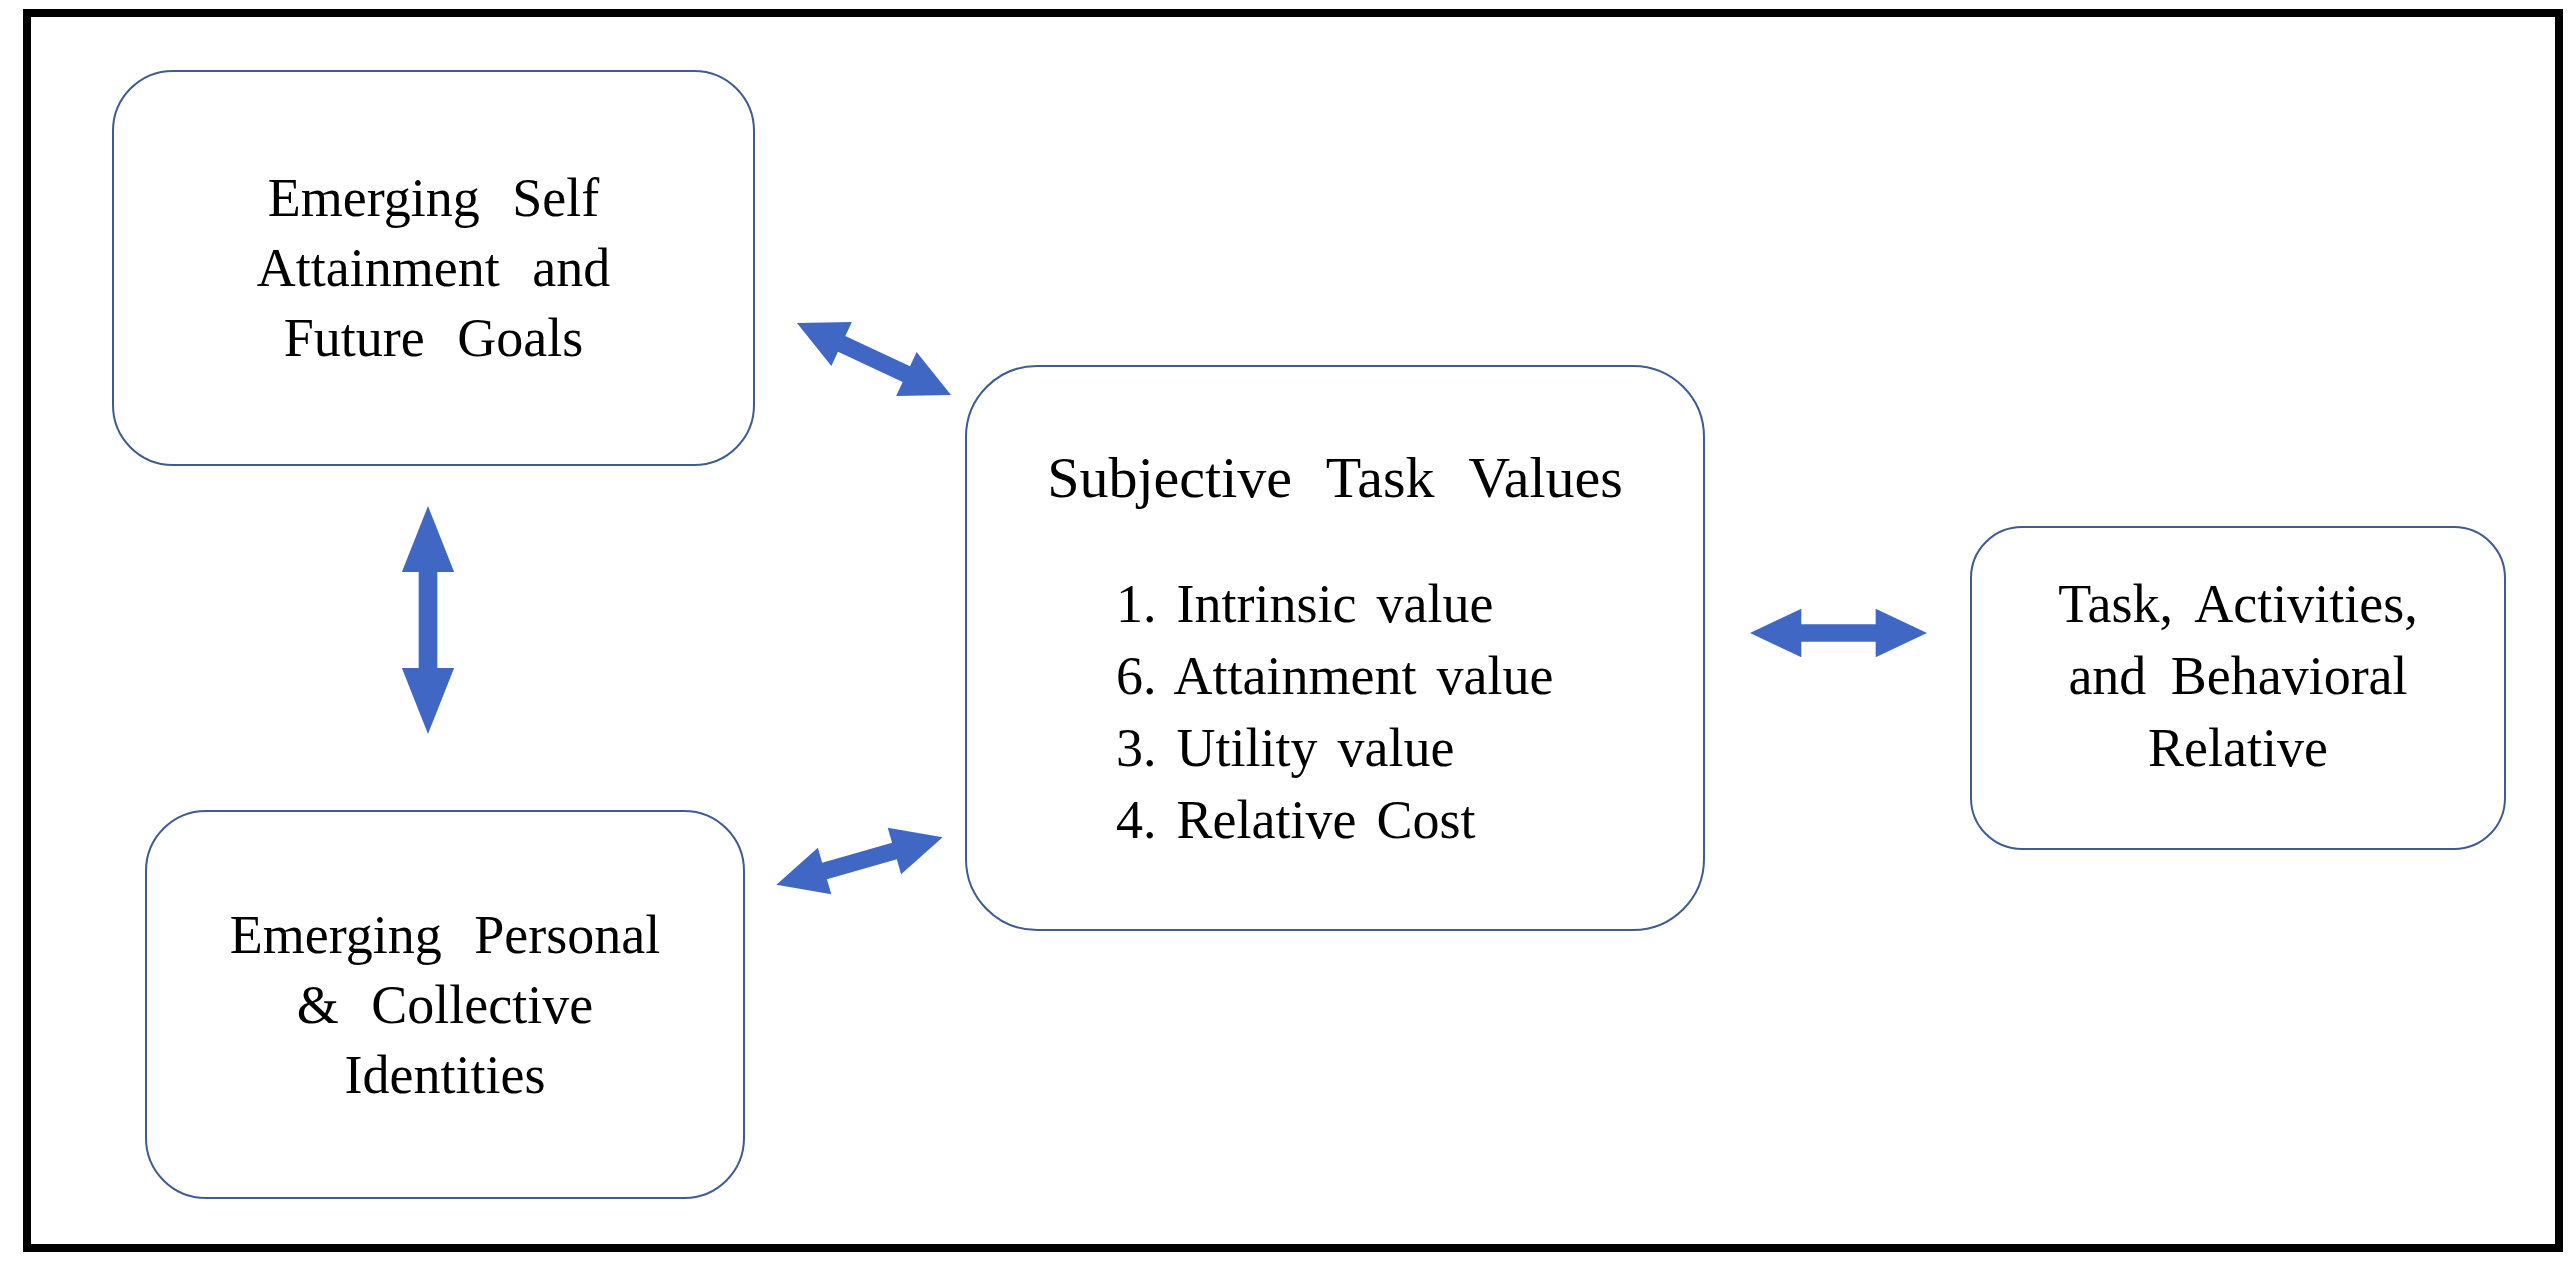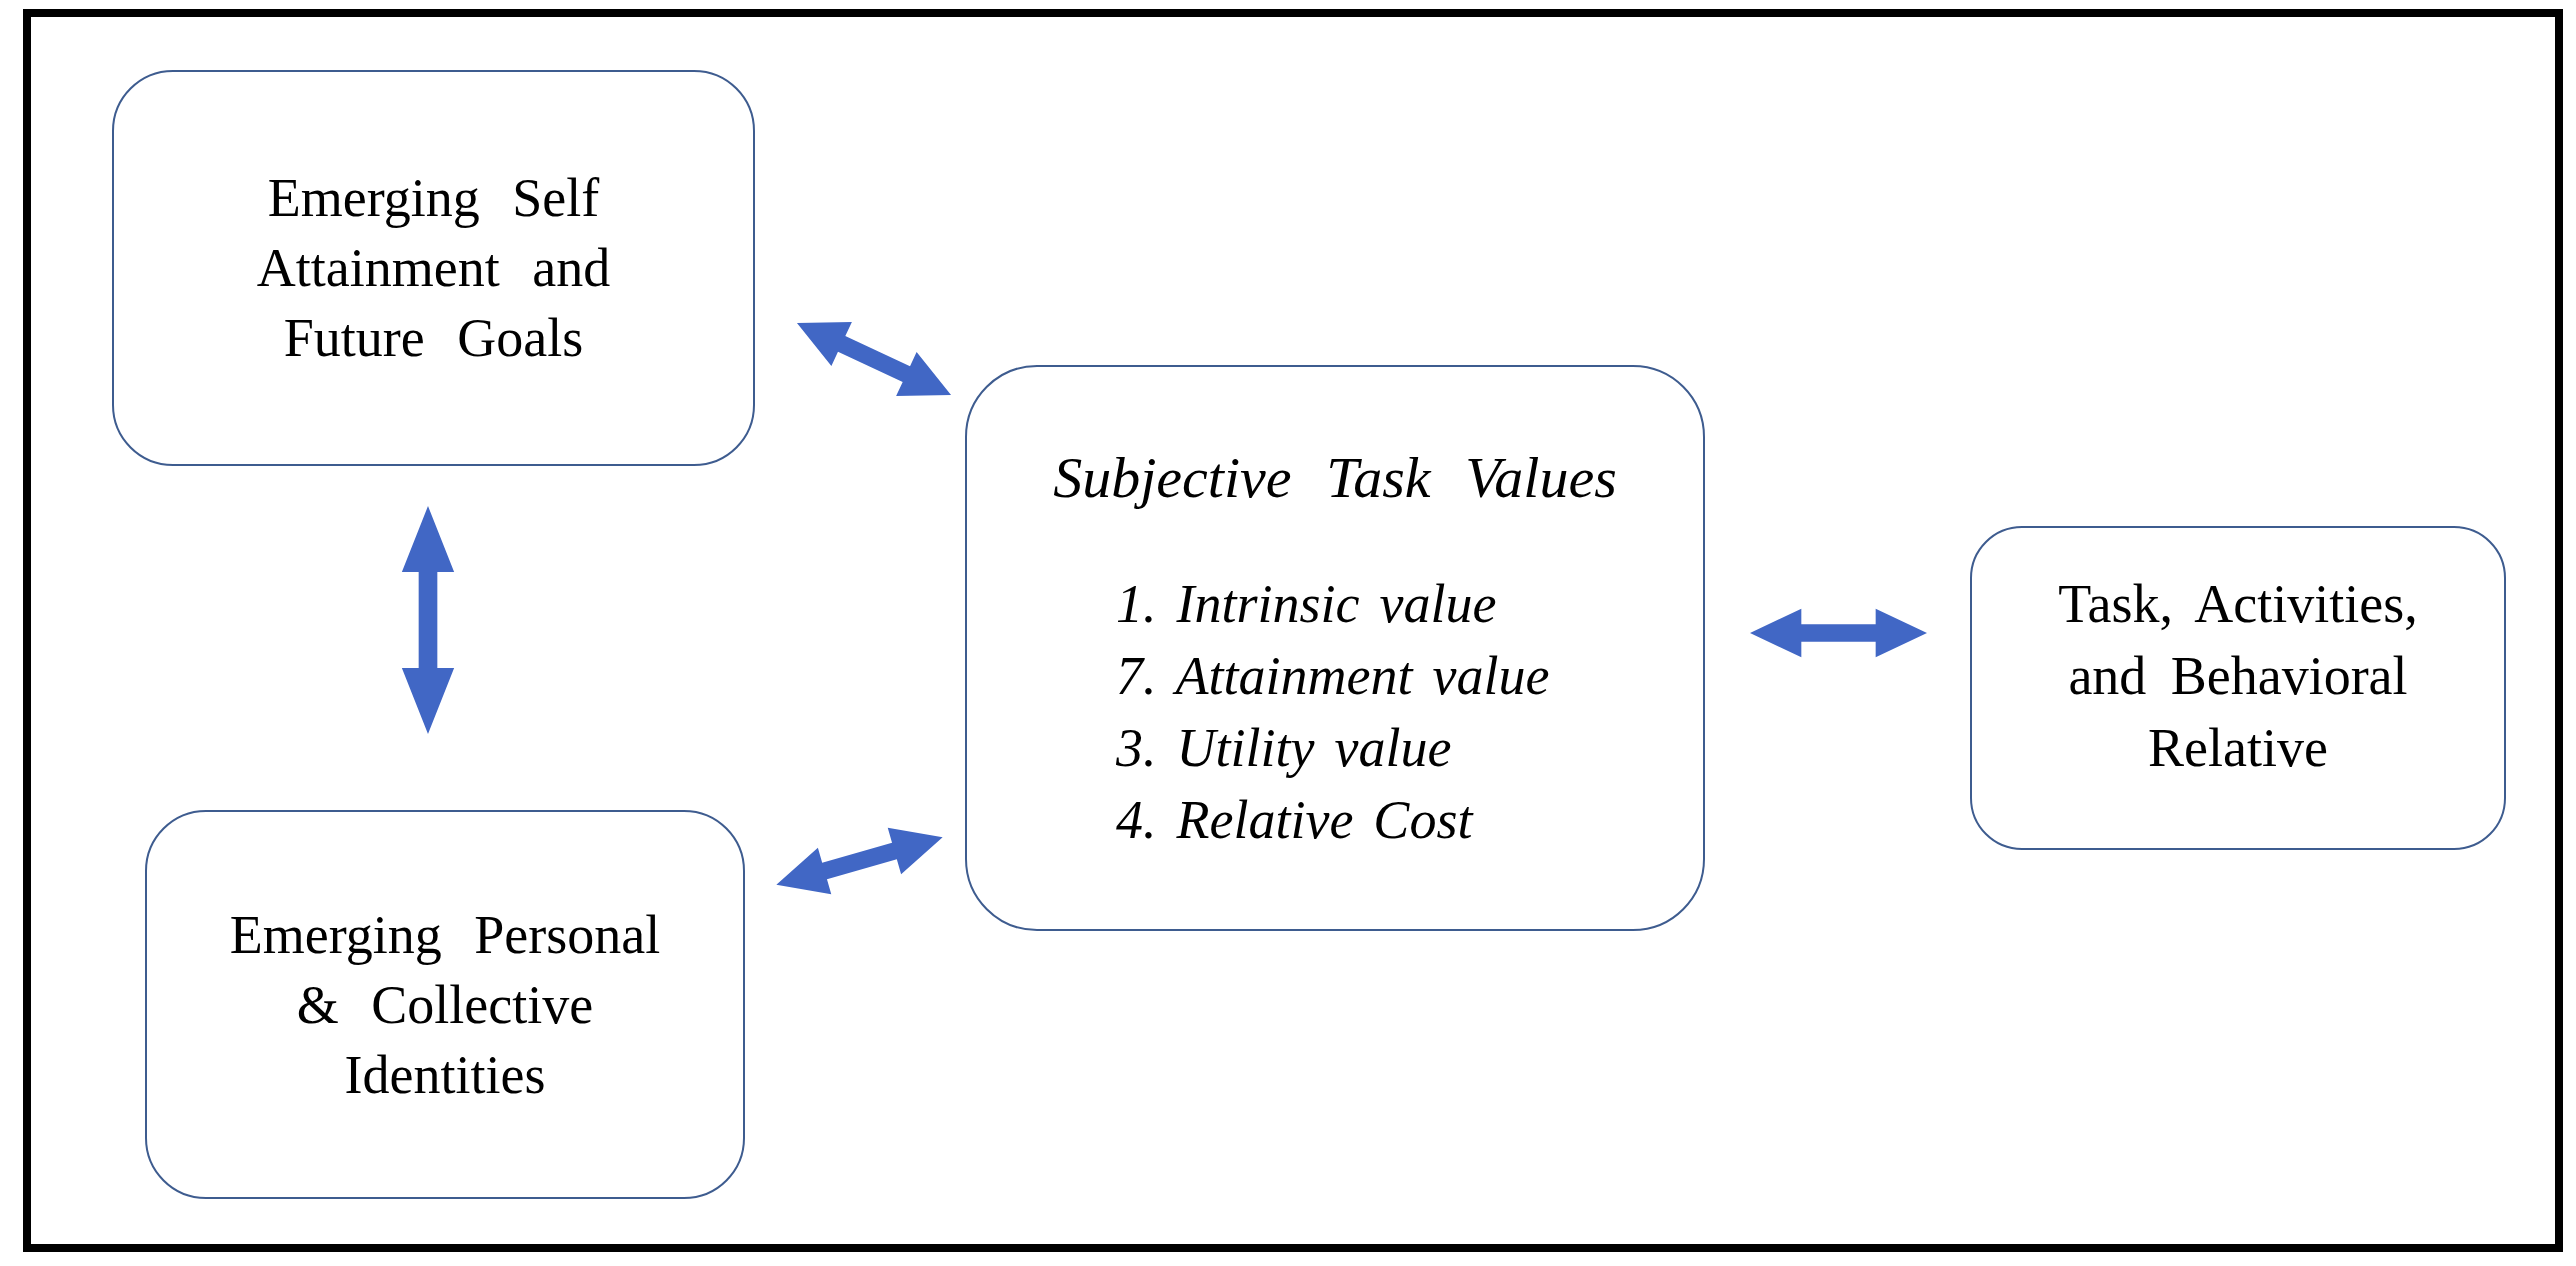--- a/index.html
+++ b/index.html
@@ -43,21 +43,21 @@
   .tline {
     font-size: 54px;
     line-height: 70px;
     word-spacing: 0.35em;
     white-space: nowrap;
   }
   
   .box-self        { left: 112px;  top: 70px;  width: 643px; height: 396px; }
   .box-identities  { left: 145px;  top: 810px; width: 600px; height: 389px; }
   .box-stv         { left: 965px; top: 365px; width: 740px; height: 566px;
-                     border-radius: 72px; display: block; text-align: left; font-style: italic; }
+                     border-radius: 72px; display: block; text-align: left; }
   .box-choices     { left: 1970px; top: 494px; width: 536px; height: 324px;
                      border-radius: 52px; padding-bottom: 25px; margin-top: 32px; }
   .box-choices .tline { line-height: 72px; word-spacing: 0.2em; }
   
   .stv-title {
     margin-top: 78px;
     width: 100%;
     text-align: center;
     font-size: 58px;
     line-height: 65px;
@@ -103,21 +103,21 @@
       <div class="tline">Emerging Personal</div>
       <div class="tline">&amp; Collective</div>
       <div class="tline">Identities</div>
     </div>
   </div>
 
   <div class="box box-stv">
     <div class="stv-title">Subjective Task Values</div>
     <div class="stv-list">
       <div class="stv-item">1. Intrinsic value</div>
-      <div class="stv-item">7. Attainment value</div>
+      <div class="stv-item">6. Attainment value</div>
       <div class="stv-item">3. Utility value</div>
       <div class="stv-item">4. Relative Cost</div>
     </div>
   </div>
 
   <div class="box box-choices">
     <div class="box-lines">
       <div class="tline">Task, Activities,</div>
       <div class="tline">and Behavioral</div>
       <div class="tline">Relative</div>

